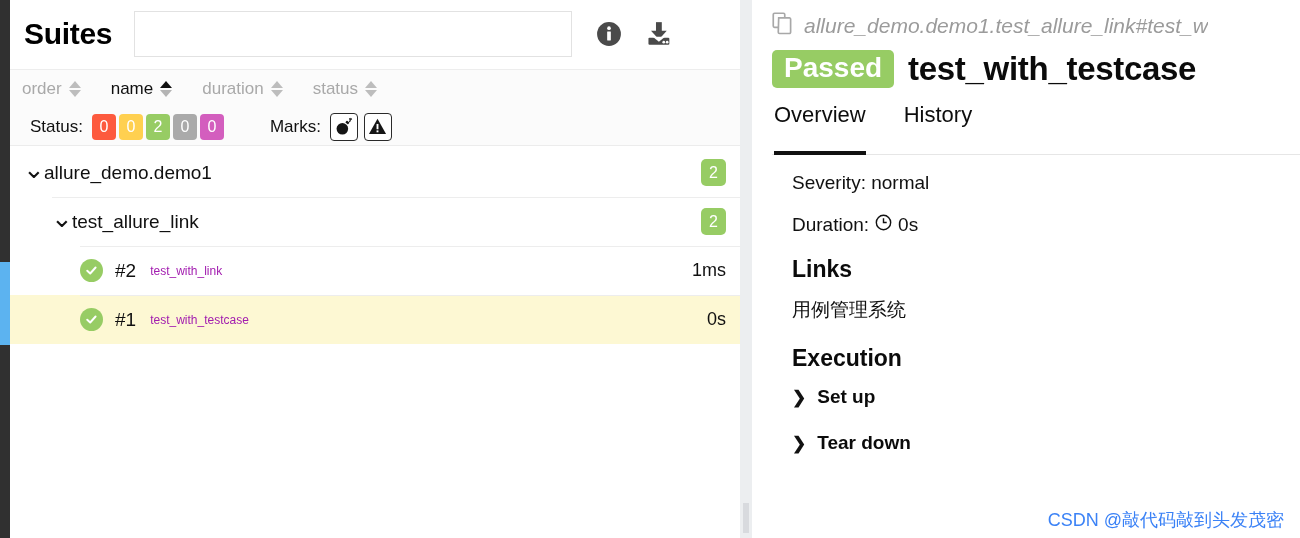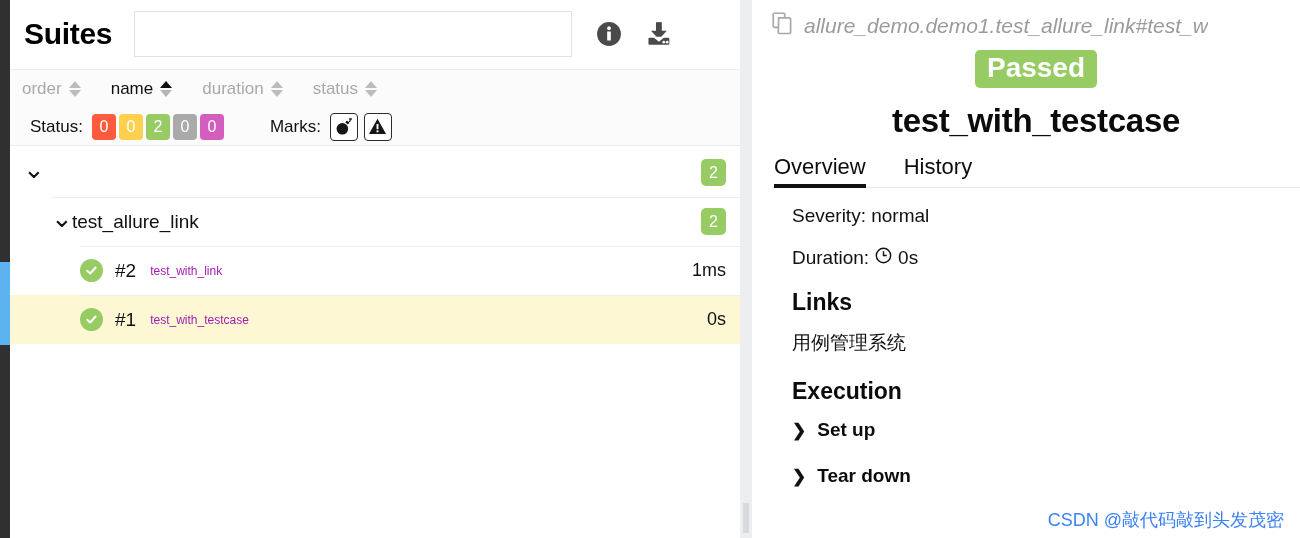--- a/index.html
+++ b/index.html
@@ -236,21 +236,20 @@
     overflow: hidden;
     font-style: italic;
   }
   .crumb-text { overflow: hidden; text-overflow: clip; }
   .title-row {
     display: flex;
     align-items: center;
     gap: 14px;
     margin-top: 6px;
     margin-bottom: 6px;
-    flex-direction: column;
   }
   .status-pill {
     background: #97cc64;
     color: #ffffff;
     font-size: 28px;
     font-weight: bold;
     padding: 2px 12px 4px 12px;
     border-radius: 5px;
     white-space: nowrap;
   }
@@ -265,21 +264,21 @@
     display: flex;
     align-items: flex-end;
     gap: 38px;
     margin-top: 14px;
     border-bottom: 1px solid #e6e6e6;
     padding-left: 2px;
   }
   .tab {
     font-size: 22px;
     color: #0d0d0d;
-    padding-bottom: 4px;
+    padding-bottom: 23px;
     cursor: pointer;
     border-bottom: 4px solid transparent;
     margin-bottom: -1px;
   }
   .tab.active { border-bottom-color: #111111; }
 
   .detail-body { padding: 17px 0 0 20px; }
   .meta-line {
     font-size: 19px;
     color: #111111;
@@ -412,20 +411,21 @@
             <rect x="9.0" y="7.3" width="2.0" height="5.6" fill="#ffffff"></rect>
             <rect x="9.0" y="14.1" width="2.0" height="2.0" fill="#ffffff"></rect>
           </svg>
         </div>
       </div>
     </div>
 
     <div class="tree" id="tree-container">
         <div class="tree-row" style="padding-left: 14px; --sepleft: 14px;">
           <span class="chev" style="font-size: 26px; line-height: 10px; margin-top: -8px;">⌄</span>
+          <span class="tree-label">allure_demo.demo1</span>
           <span class="tree-spacer"></span>
           <span class="count-badge">2</span>
         </div>
         <div class="tree-row sep" style="padding-left: 42px; --sepleft: 42px;">
           <span class="chev" style="font-size: 26px; line-height: 10px; margin-top: -8px;">⌄</span>
           <span class="tree-label">test_allure_link</span>
           <span class="tree-spacer"></span>
           <span class="count-badge">2</span>
         </div>
         <div class="tree-row sep" style="padding-left: 70px; --sepleft: 70px;">

